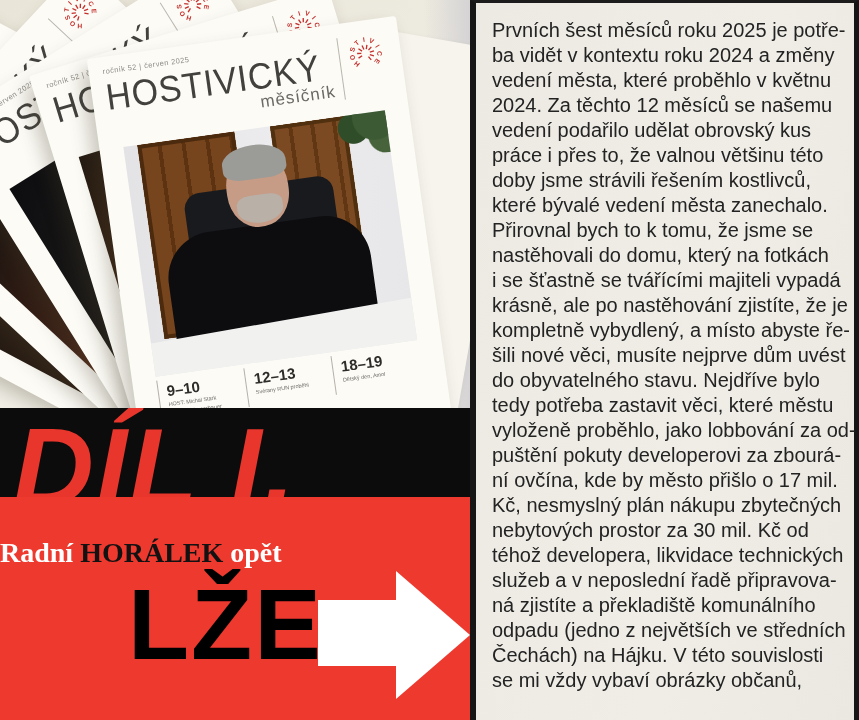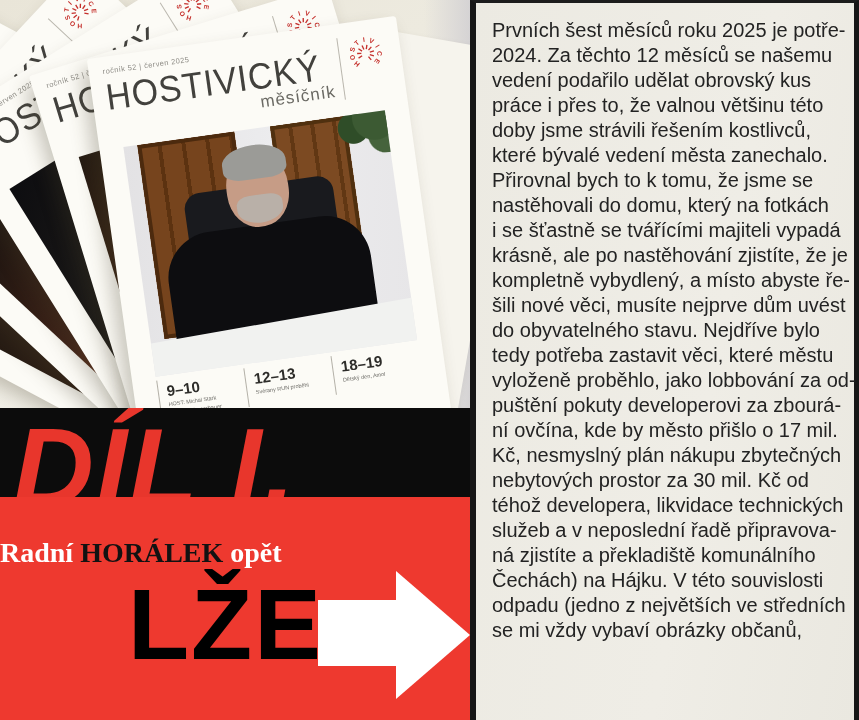--- a/index.html
+++ b/index.html
@@ -292,20 +292,22 @@
     <div class="red-band">
       <div class="tagline"><span>Radní </span><span class="dark">HORÁLEK</span><span> opět</span></div>
       <div class="big-word">LŽE</div>
       <div class="arrow-tail"></div>
       <div class="arrow-head"></div>
     </div>
   </div>
 
   <div class="right-panel">
     <div class="scan-line">Prvních šest měsíců roku 2025 je potře-</div>
+    <div class="scan-line">ba vidět v kontextu roku 2024 a změny</div>
+    <div class="scan-line">vedení města, které proběhlo v květnu</div>
     <div class="scan-line">2024. Za těchto 12 měsíců se našemu</div>
     <div class="scan-line">vedení podařilo udělat obrovský kus</div>
     <div class="scan-line">práce i přes to, že valnou většinu této</div>
     <div class="scan-line">doby jsme strávili řešením kostlivců,</div>
     <div class="scan-line">které bývalé vedení města zanechalo.</div>
     <div class="scan-line">Přirovnal bych to k tomu, že jsme se</div>
     <div class="scan-line">nastěhovali do domu, který na fotkách</div>
     <div class="scan-line">i se šťastně se tvářícími majiteli vypadá</div>
     <div class="scan-line">krásně, ale po nastěhování zjistíte, že je</div>
     <div class="scan-line">kompletně vybydlený, a místo abyste ře-</div>
@@ -313,18 +315,18 @@
     <div class="scan-line">do obyvatelného stavu. Nejdříve bylo</div>
     <div class="scan-line">tedy potřeba zastavit věci, které městu</div>
     <div class="scan-line">vyloženě proběhlo, jako lobbování za od-</div>
     <div class="scan-line">puštění pokuty developerovi za zbourá-</div>
     <div class="scan-line">ní ovčína, kde by město přišlo o 17 mil.</div>
     <div class="scan-line">Kč, nesmyslný plán nákupu zbytečných</div>
     <div class="scan-line">nebytových prostor za 30 mil. Kč od</div>
     <div class="scan-line">téhož developera, likvidace technických</div>
     <div class="scan-line">služeb a v neposlední řadě připravova-</div>
     <div class="scan-line">ná zjistíte a překladiště komunálního</div>
+    <div class="scan-line">odpadu (jedno z největších ve středních</div>
     <div class="scan-line">Čechách) na Hájku. V této souvislosti</div>
-    <div class="scan-line">odpadu (jedno z největších ve středních</div>
     <div class="scan-line">se mi vždy vybaví obrázky občanů,</div>
   </div>
 
 </div>
 
 </body></html>

